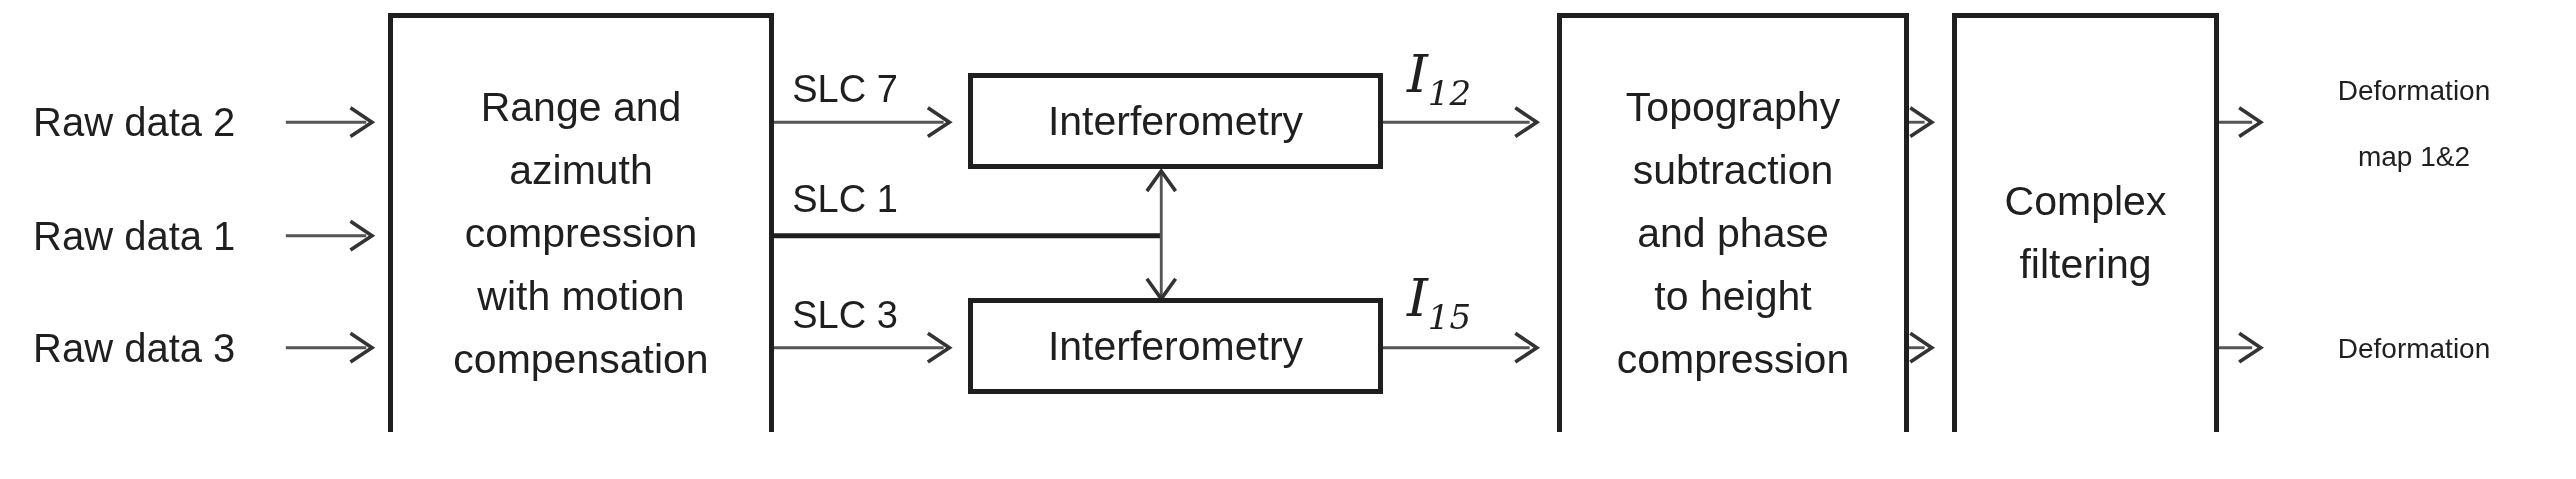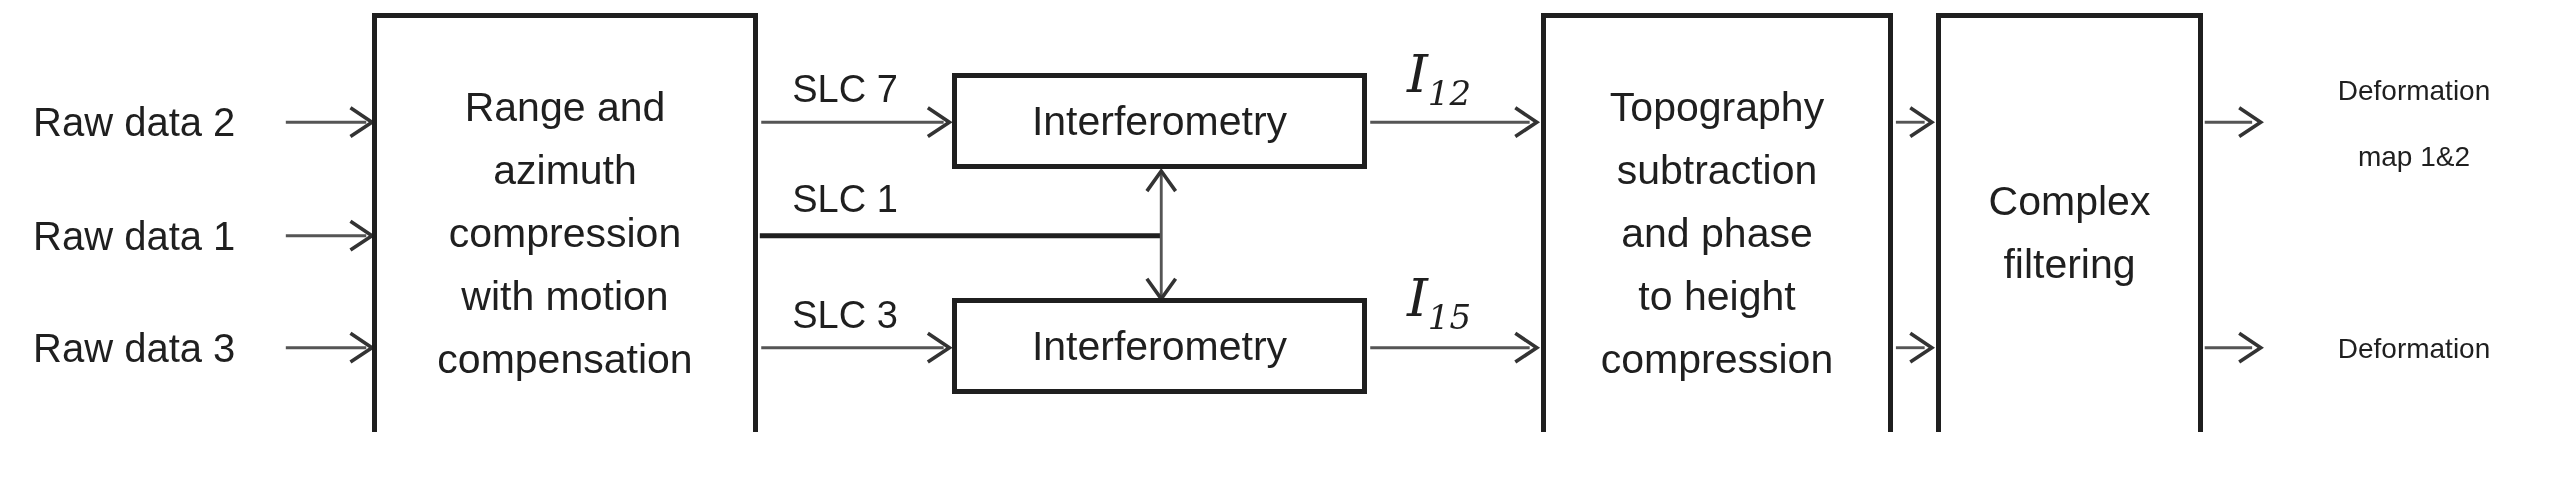--- a/index.html
+++ b/index.html
@@ -22,20 +22,21 @@
   .wires path.w{stroke:var(--line);stroke-width:4px;}
   .wires path.t{stroke:var(--ink);stroke-width:7px;}
   .wires path.h{stroke:var(--head);stroke-width:5px;fill:none;}
   .box{
     position:absolute;
     box-sizing:border-box;
     border:5.7px solid var(--ink);
     background:var(--bg);
     display:flex;align-items:center;justify-content:center;
     text-align:center;
+    margin-left:16px;
   }
   .box.ibox{border-width:5px;}
   .box-lines div{
     font-size:41px;
     line-height:63px;
     white-space:nowrap;
   }
   .lbl{
     position:absolute;
     font-size:40px;

